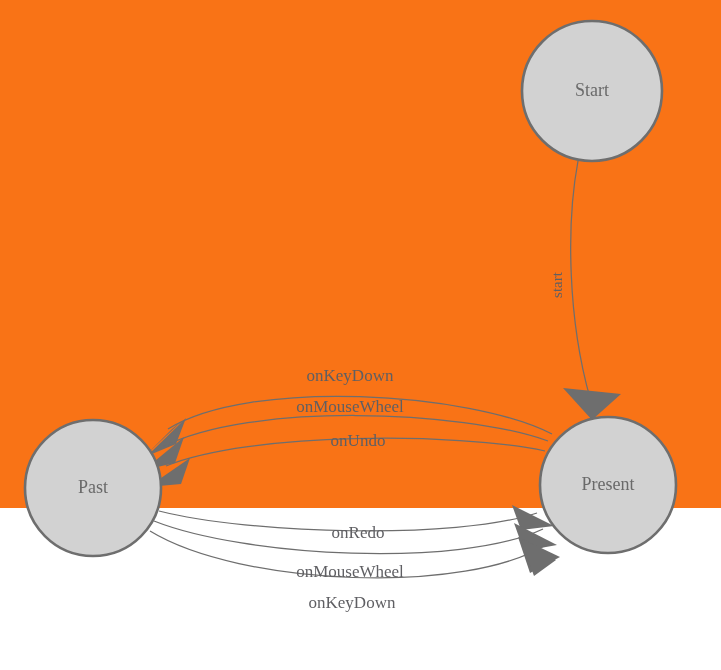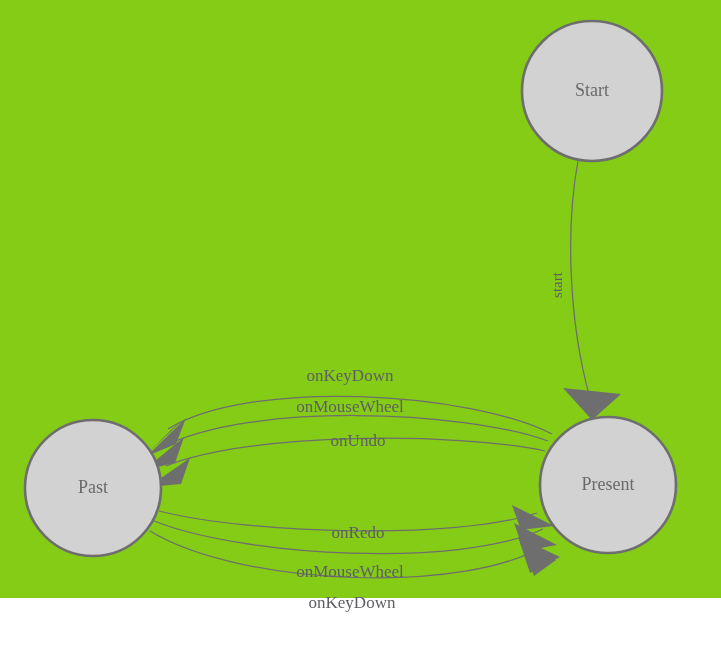--- a/index.html
+++ b/index.html
@@ -9,22 +9,22 @@
   }
   body {
     width: 721px;
     height: 670px;
     font-family: "Liberation Serif", "DejaVu Serif", serif;
     overflow: hidden;
   }
   #diagram-root {
     position: relative;
     width: 721px;
-    height: 598px;
-    background: #84cc16;
+    height: 508px;
+    background: #f97316;
   }
   svg#state-diagram {
     display: block;
     width: 721px;
     height: 670px;
   }
   .node-circle {
     fill: #d2d2d2;
     stroke: #6e6e6e;
     stroke-width: 2.6;

